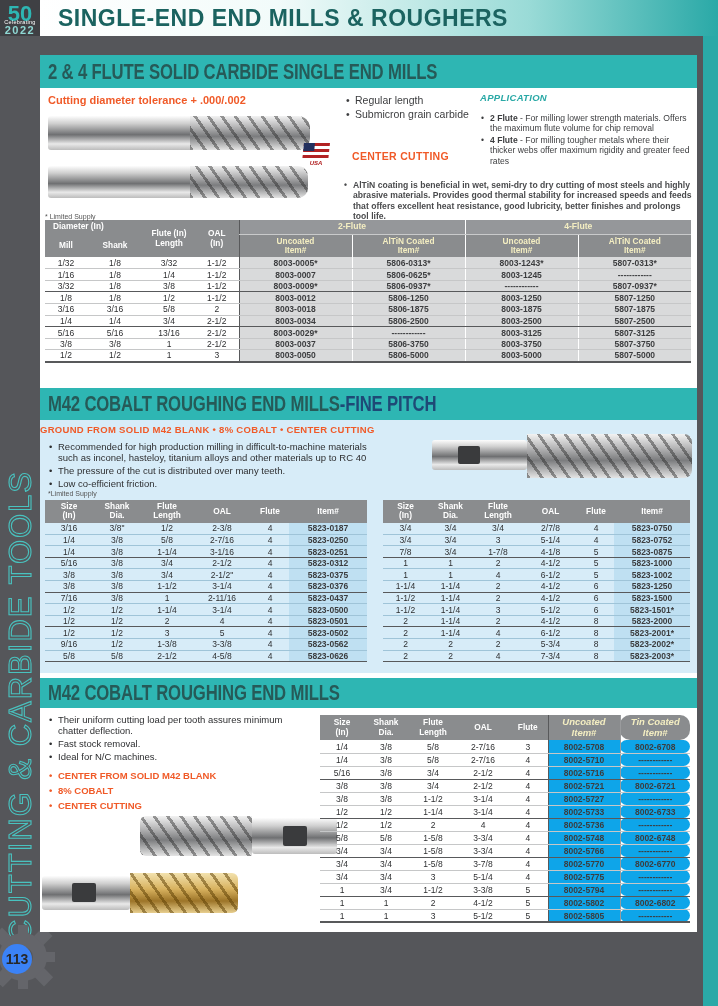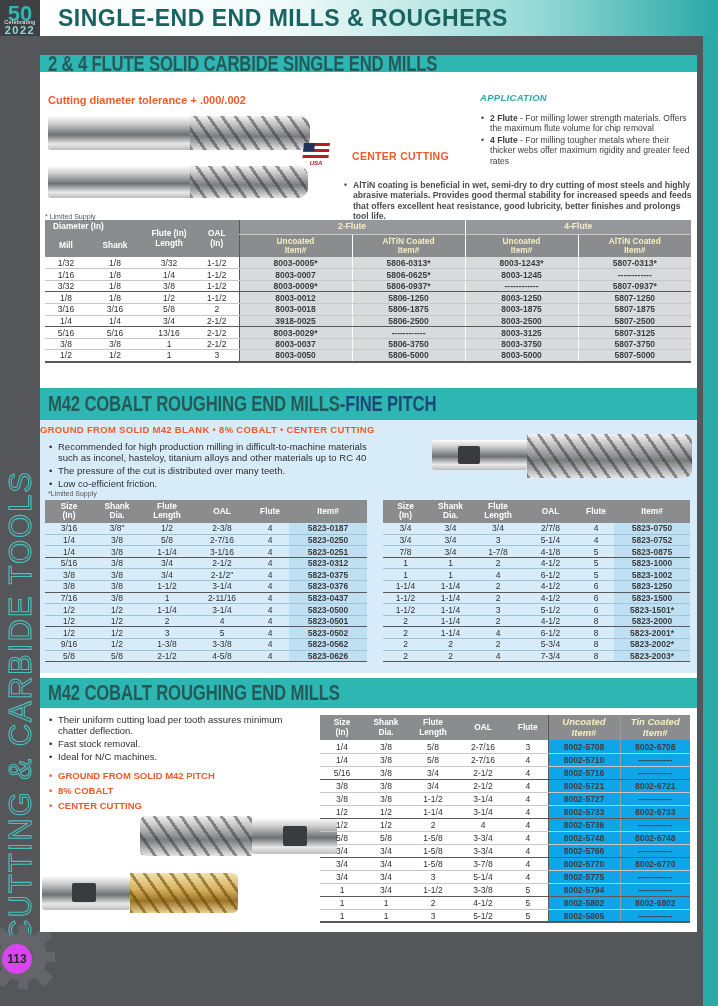--- a/index.html
+++ b/index.html
@@ -17,23 +17,23 @@
     position:absolute; left:3px; top:942px;
     transform:rotate(-90deg); transform-origin:0 0;
     white-space:nowrap; font-size:31px; letter-spacing:2px;
     color:transparent; -webkit-text-stroke:1.1px #49c2bf;
     font-weight:400;
   }
   @supports not (-webkit-text-stroke: 1px black) { .vtext { color:#49c2bf; } }
   .gear { position:absolute; left:-14px; top:920px; }
   .page-num {
     position:absolute; left:2px; top:944px; width:30px; height:30px;
-    background:#d946ef; border-radius:50%;
+    background:#3b82f6; border-radius:50%;
     display:flex; align-items:center; justify-content:center;
-    font-weight:bold; font-size:12px; color:#27282b;
+    font-weight:bold; font-size:14px; color:#27282b;
   }
   .badge {
     position:absolute; left:0; top:0; width:40px; height:36px;
     background:#3f4044; overflow:hidden;
     display:flex; flex-direction:column; justify-content:flex-end; align-items:center;
   }
   .badge .big { font-size:22px; line-height:10px; font-weight:bold; color:#2eb6b3; }
   .badge .cel { font-size:5.5px; color:#fff; letter-spacing:.3px; }
   .badge .yr  { font-size:11px; line-height:11px; font-weight:bold; color:#8fd8d4; letter-spacing:1.5px; }
   .header-band {
@@ -48,21 +48,21 @@
   }
   
   .content { position:absolute; left:40px; top:55px; width:657px; height:877px; background:#fff; }
   .band { position:absolute; left:0; width:657px; background:#2eb6b3; display:flex; align-items:center; }
   .band .bt {
     display:inline-block; padding-left:9px; font-weight:bold; font-size:19px;
     color:#265a58; letter-spacing:-.2px;
     transform:scale(.88,1.15); transform-origin:left center; white-space:nowrap;
   }
   .band .bt .suffix { color:#1e4976; }
-  .band1 { top:0; height:17px; }
+  .band1 { top:0; height:33px; }
   .band2 { top:333px; height:32px; }
   .band3 { top:623px; height:30px; }
   .abs { position:absolute; }
   .orange { color:#f05a28; }
   .sec-note { font-weight:bold; font-size:11px; }
   .small-note { font-size:7px; color:#555; }
   ul.plain { list-style:none; }
   ul.plain li { position:relative; padding-left:10px; margin-bottom:2px; }
   ul.plain li::before { content:"•"; position:absolute; left:1px; }
   .features { font-size:10.5px; color:#3c3d3f; }
@@ -90,21 +90,21 @@
   .t1 td.c4,.t1 th.b4 { border-left:1.6px solid #58595b; }
   .t1 td.c5,.t1 td.c6,.t1 td.c7 { border-left:1.5px solid #fff;margin-left:45px; }
   .t1 th.wb { border-left:1.5px solid #fff; }
   
   .t2 td.c5 { background:#bfe0f2; font-weight:bold; color:#3c3d3f; }
   .t2 tbody td { border-bottom:1px solid #9fc4d8; }
   .t2 tbody tr:nth-child(3n) td { border-bottom:1.6px solid #58595b; }
   
   .t3 td.c5,.t3 td.c6 { background:#0ea5e9; font-weight:bold; color:#3c3d3f; }
   .t3 td.c5,.t3 th.b5 { border-left:1.6px solid #58595b; }
-  .t3 td.c6,.t3 th.b6 { border-left:1px solid #9a9b9d; }
+  .t3 td.c6,.t3 th.b6 { border-left:1px solid #9a9b9d;border-radius:10px; }
   .t3 th.item-h { font-style:italic; font-size:9.5px; }
   .t3 tbody td { height:13px; }
   
   .mill { position:absolute; border-radius:3px; }
   .shank-tex { background:linear-gradient(180deg,#fdfdfd 0%,#cfcfcf 22%,#6f7072 55%,#e9e9e9 82%,#bcbcbc 100%); }
   .flute-tex {
     background:
       repeating-linear-gradient(55deg, rgba(40,40,40,.45) 0 3px, rgba(255,255,255,0) 3px 11px),
       linear-gradient(180deg,#f2f2f2 0%,#b9b9ba 30%,#7b7c7e 60%,#e4e4e4 100%);
   }
@@ -163,20 +163,24 @@
 
     <div>
       <div class="mill shank-tex" style="top:28px;left:8px;width:150px;height:34px;"></div>
       <div class="mill flute-tex" style="top:28px;left:150px;width:120px;height:34px;border-radius:0 12px 12px 0;"></div>
     </div>
     <div>
       <div class="mill shank-tex" style="top:78px;left:8px;width:150px;height:32px;"></div>
       <div class="mill flute-tex" style="top:78px;left:150px;width:118px;height:32px;border-radius:0 10px 10px 0;"></div>
     </div>
 
+    <ul class="plain features abs" style="top:6px;left:305px;">
+        <li>Regular length</li>
+        <li>Submicron grain carbide</li>
+      </ul>
 
     <div class="abs flag" style="top:55px;left:262px;">
       <svg width="28" height="17" viewBox="0 0 28 17">
         <g transform="skewX(-6)">
           <rect x="2" y="0" width="26" height="3" fill="#b22223"></rect>
           <rect x="2" y="3" width="26" height="3" fill="#fff"></rect>
           <rect x="2" y="6" width="26" height="3" fill="#b22223"></rect>
           <rect x="2" y="9" width="26" height="3" fill="#fff"></rect>
           <rect x="2" y="12" width="26" height="3" fill="#b22223"></rect>
           <rect x="2" y="0" width="11" height="8" fill="#23305e"></rect>
@@ -285,21 +289,21 @@
             <td class="c4">8003-0018</td>
             <td class="c5">5806-1875</td>
             <td class="c6">8003-1875</td>
             <td class="c7">5807-1875</td>
           </tr>
           <tr>
             <td class="c0">1/4</td>
             <td class="c1">1/4</td>
             <td class="c2">3/4</td>
             <td class="c3">2-1/2</td>
-            <td class="c4">3918-0025</td>
+            <td class="c4">8003-0034</td>
             <td class="c5">5806-2500</td>
             <td class="c6">8003-2500</td>
             <td class="c7">5807-2500</td>
           </tr>
           <tr>
             <td class="c0">5/16</td>
             <td class="c1">5/16</td>
             <td class="c2">13/16</td>
             <td class="c3">2-1/2</td>
             <td class="c4">8003-0029*</td>
@@ -606,21 +610,21 @@
   </div>
 
   <div class="abs" style="top:653px;left:0;width:657px;height:224px;">
     <ul class="plain bullets2 abs" style="top:7px;left:8px;width:265px;">
         <li>Their uniform cutting load per tooth assures minimum chatter deflection.</li>
         <li>Fast stock removal.</li>
         <li>Ideal for N/C machines.</li>
       </ul>
 
     <ul class="plain abs orange" style="top:62px;left:8px;font-weight:bold;font-size:9.5px;line-height:1.35;">
-        <li>GROUND FROM SOLID M42 PITCH</li>
+        <li>CENTER FROM SOLID M42 BLANK</li>
         <li>8% COBALT</li>
         <li>CENTER CUTTING</li>
       </ul>
 
     <div>
       <div class="mill flute-tex" style="top:108px;left:100px;width:112px;height:40px;border-radius:6px 0 0 6px;"></div>
       <div class="mill shank-tex" style="top:110px;left:212px;width:85px;height:36px;"></div>
       <div class="drive-hole" style="top:118px;left:243px;width:24px;height:20px;"></div>
     </div>
     <div>

